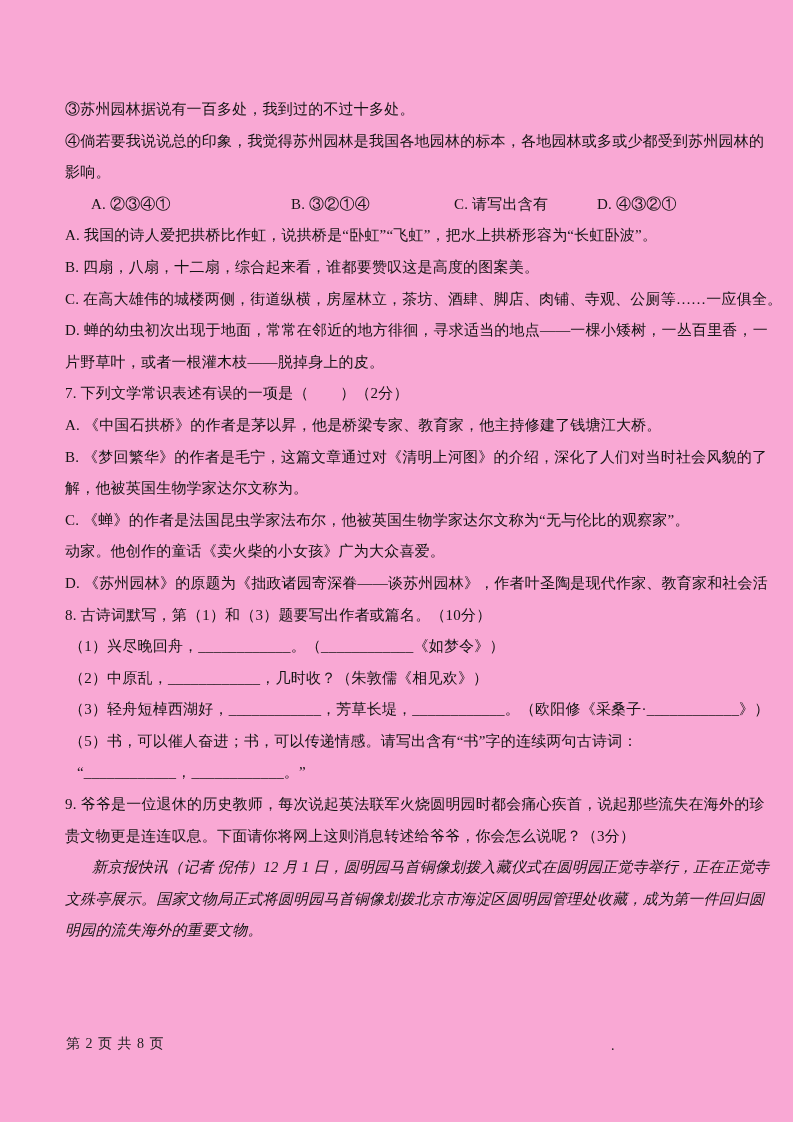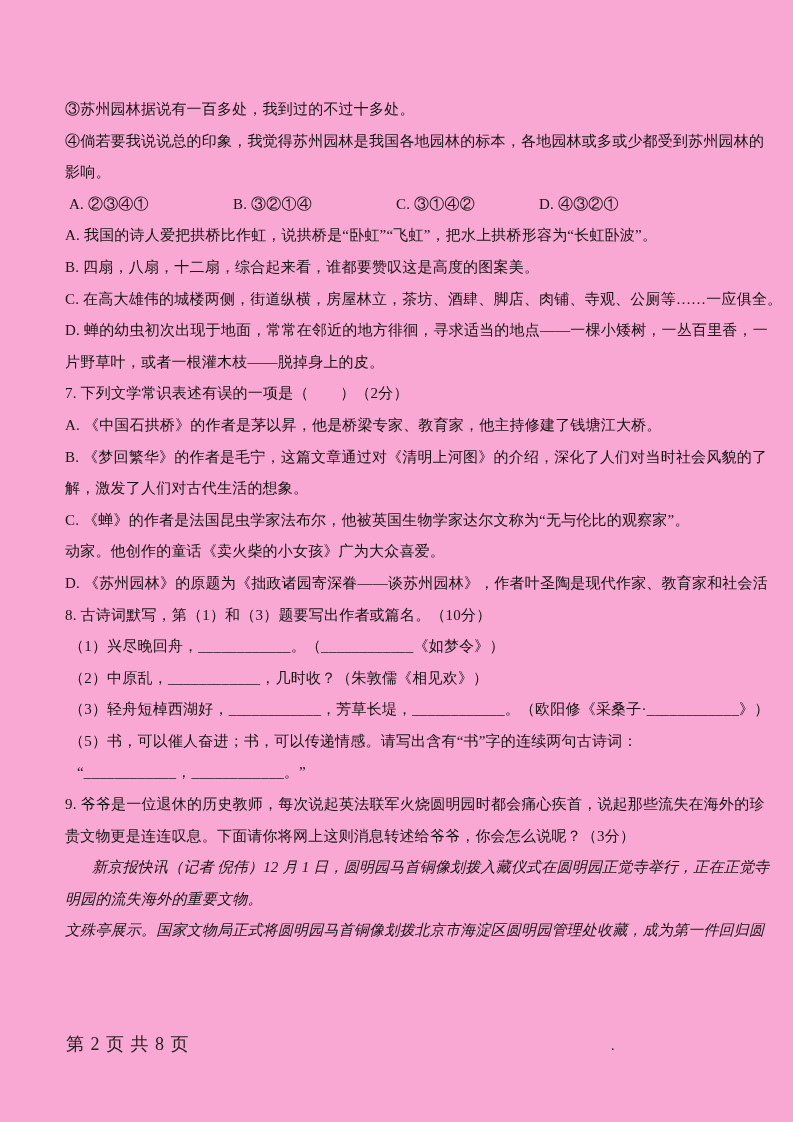--- a/index.html
+++ b/index.html
@@ -28,32 +28,32 @@
     line-height: 31.6px;
     font-size: 15px;
     white-space: pre;
     letter-spacing: 0.2px;
   }
   .choices-row {
     display: flex;
     margin-left: 4px;
   }
   .choices-row .choice { display: inline-block; }
-  .choices-row .choice.c1 { width: 164px; }
-  .choices-row .choice.c2 { width: 163px; }
+  .choices-row .choice.c1 { width: 164px; margin-left: 22px; }
+  .choices-row .choice.c2 { width: 163px; margin-left: 36px; }
   .choices-row .choice.c3 { width: 143px; }
   .sub-item { margin-left: 4px; }
   .quote-line { margin-left: 12px; }
   .news { font-style: italic; }
   .news-indent { margin-left: 27px; }
   .footer-line {
     position: absolute;
     left: 66px;
     top: 1036px;
-    font-size: 18px;
+    font-size: 14px;
     letter-spacing: 1px;
     line-height: 16px;
     color: #222222;
   }
   .stray-dot {
     position: absolute;
     left: 611px;
     top: 1038px;
     font-size: 14px;
     line-height: 16px;
@@ -66,48 +66,48 @@
 <div class="page">
   <div class="content">
 
     <p class="line">③苏州园林据说有一百多处，我到过的不过十多处。</p>
     <p class="line">④倘若要我说说总的印象，我觉得苏州园林是我国各地园林的标本，各地园林或多或少都受到苏州园林的</p>
     <p class="line">影响。</p>
 
     <div class="line choices-row">
       <span class="choice c1">A. ②③④①</span>
       <span class="choice c2">B. ③②①④</span>
-      <span class="choice c3">C. ③①④②</span>
+      <span class="choice c3">C. 请写出含有</span>
       <span class="choice c4">D. ④③②①</span>
     </div>
 
     <p class="line">A. 我国的诗人爱把拱桥比作虹，说拱桥是“卧虹”“飞虹”，把水上拱桥形容为“长虹卧波”。</p>
     <p class="line">B. 四扇，八扇，十二扇，综合起来看，谁都要赞叹这是高度的图案美。</p>
     <p class="line">C. 在高大雄伟的城楼两侧，街道纵横，房屋林立，茶坊、酒肆、脚店、肉铺、寺观、公厕等……一应俱全。</p>
     <p class="line">D. 蝉的幼虫初次出现于地面，常常在邻近的地方徘徊，寻求适当的地点——一棵小矮树，一丛百里香，一</p>
     <p class="line">片野草叶，或者一根灌木枝——脱掉身上的皮。</p>
 
     <p class="line">7. 下列文学常识表述有误的一项是（        ）（2分）</p>
     <p class="line">A. 《中国石拱桥》的作者是茅以昇，他是桥梁专家、教育家，他主持修建了钱塘江大桥。</p>
     <p class="line">B. 《梦回繁华》的作者是毛宁，这篇文章通过对《清明上河图》的介绍，深化了人们对当时社会风貌的了</p>
-    <p class="line">解，激发了人们对古代生活的想象。</p>
+    <p class="line">解，他被英国生物学家达尔文称为。</p>
     <p class="line">C. 《蝉》的作者是法国昆虫学家法布尔，他被英国生物学家达尔文称为“无与伦比的观察家”。</p>
     <p class="line">动家。他创作的童话《卖火柴的小女孩》广为大众喜爱。</p>
     <p class="line">D. 《苏州园林》的原题为《拙政诸园寄深眷——谈苏州园林》，作者叶圣陶是现代作家、教育家和社会活</p>
 
     <p class="line">8. 古诗词默写，第（1）和（3）题要写出作者或篇名。（10分）</p>
     <p class="line sub-item">（1）兴尽晚回舟，____________。（____________《如梦令》）</p>
     <p class="line sub-item">（2）中原乱，____________，几时收？（朱敦儒《相见欢》）</p>
     <p class="line sub-item">（3）轻舟短棹西湖好，____________，芳草长堤，____________。（欧阳修《采桑子·____________》）</p>
     <p class="line sub-item">（5）书，可以催人奋进；书，可以传递情感。请写出含有“书”字的连续两句古诗词：</p>
     <p class="line quote-line">“____________，____________。”</p>
 
     <p class="line">9. 爷爷是一位退休的历史教师，每次说起英法联军火烧圆明园时都会痛心疾首，说起那些流失在海外的珍</p>
     <p class="line">贵文物更是连连叹息。下面请你将网上这则消息转述给爷爷，你会怎么说呢？（3分）</p>
     <p class="line news news-indent">新京报快讯（记者 倪伟）12 月 1 日，圆明园马首铜像划拨入藏仪式在圆明园正觉寺举行，正在正觉寺</p>
+    <p class="line news">文殊亭展示。国家文物局正式将圆明园马首铜像划拨北京市海淀区圆明园管理处收藏，成为第一件回归圆</p>
     <p class="line news">明园的流失海外的重要文物。</p>
-    <p class="line news">文殊亭展示。国家文物局正式将圆明园马首铜像划拨北京市海淀区圆明园管理处收藏，成为第一件回归圆</p>
 
   </div>
 
   <div class="footer-line">第 2 页 共 8 页</div>
   <div class="stray-dot">.</div>
 </div>
 
 </body></html>

